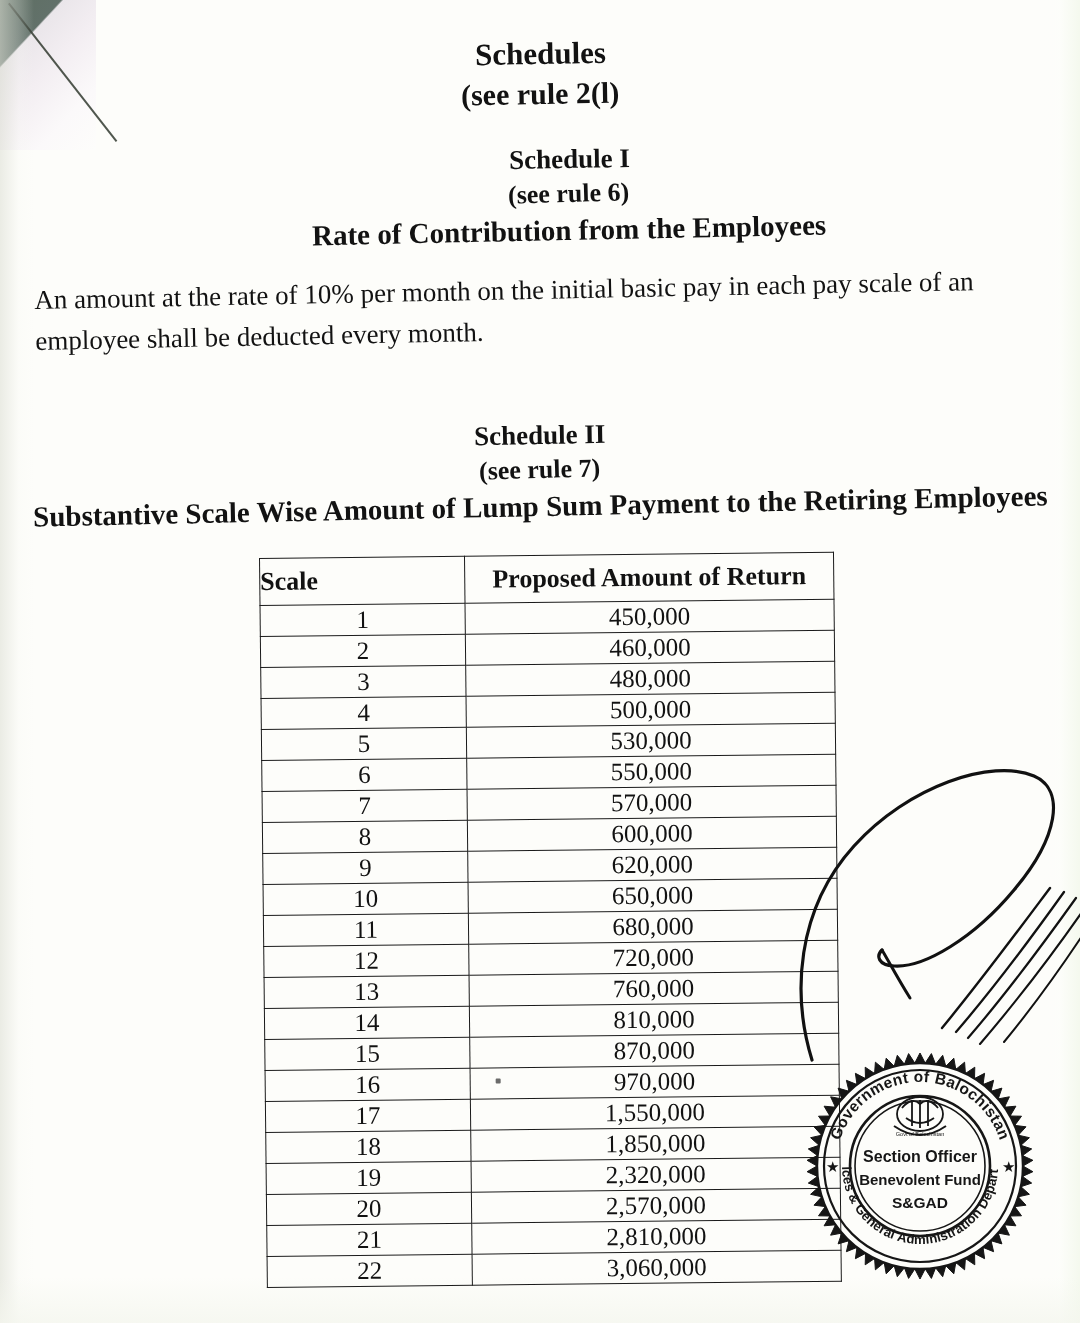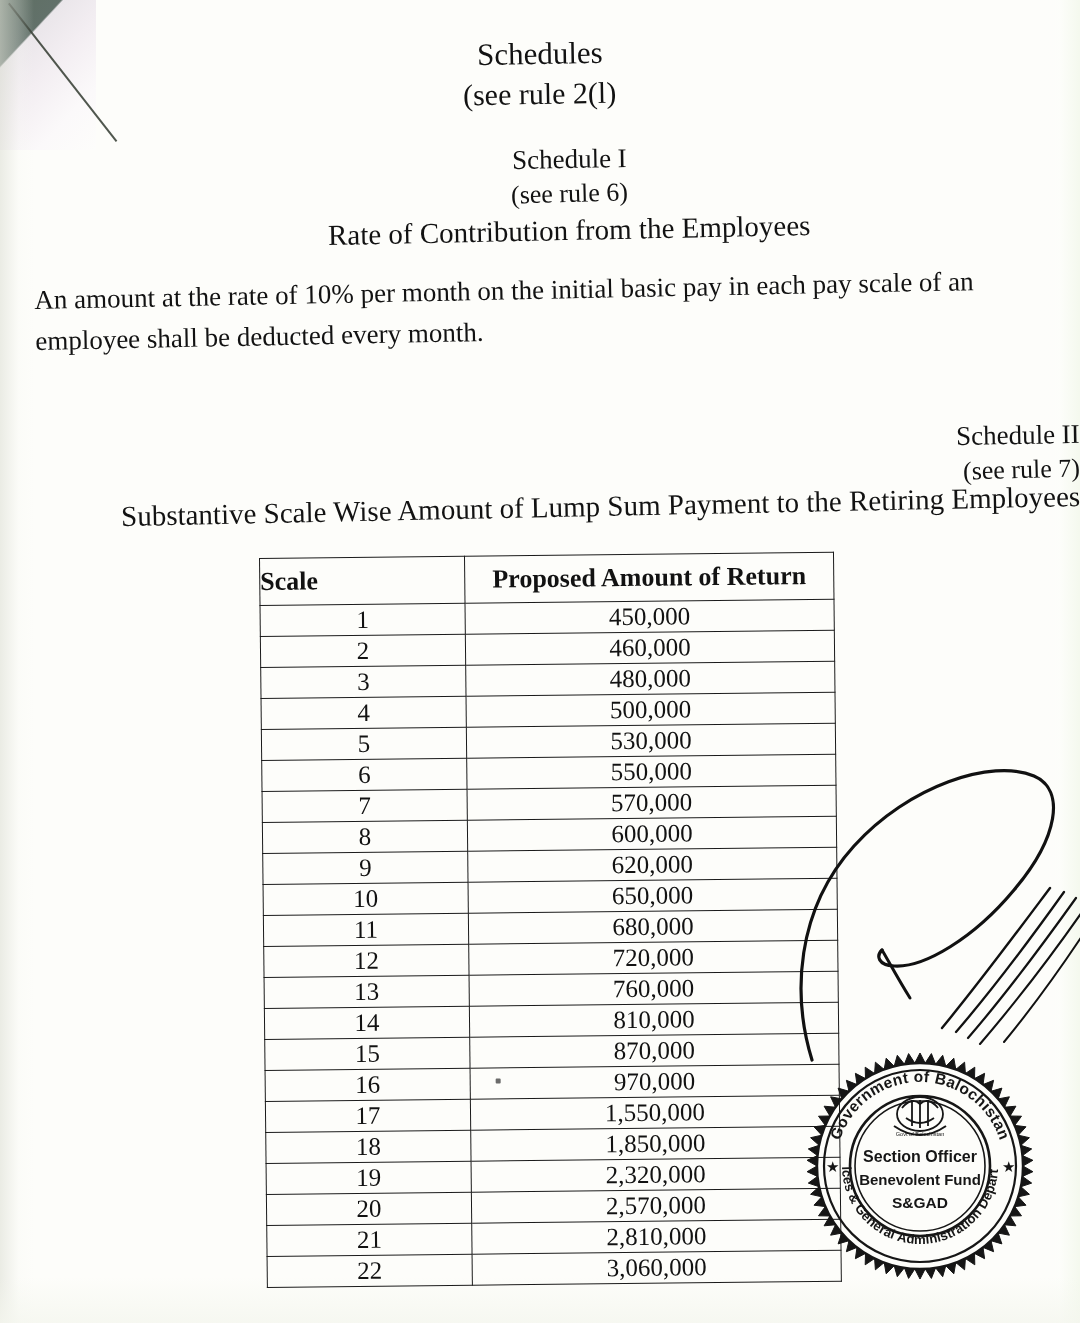--- a/index.html
+++ b/index.html
@@ -69,21 +69,21 @@
     color: #6a5a50;
     white-space: nowrap;
     pointer-events: none;
   }
 
   
   .doc-block { position: absolute; }
 
   .h-center {
     text-align: center;
-    font-weight: normal;
+    font-weight: bold;
     line-height: 1.30;
   }
   #title-schedules {
     left: 0; top: 34px; width: 1080px;
     font-size: 31px;
   }
   #title-schedules .line2 { font-size: 30px; }
 
   #sched1-head {
     left: 0; top: 142px; width: 1080px;
@@ -93,21 +93,20 @@
   #sched1-head .rule { font-size: 26px; }
   #sched1-head .subject {
     font-size: 29px;
     display: block;
     margin-top: 1px;
   }
 
   #sched2-head {
     left: 0; top: 418px; width: 1080px;
     font-size: 27px;
-    text-align: right;
   }
   #sched2-head .rule { font-size: 26px; }
   #sched2-head .subject {
     font-size: 29px;
     display: block;
     margin-top: 1px;
   }
 
   
   .skew-a { display:inline-block; transform: rotate(-1.0deg); }

